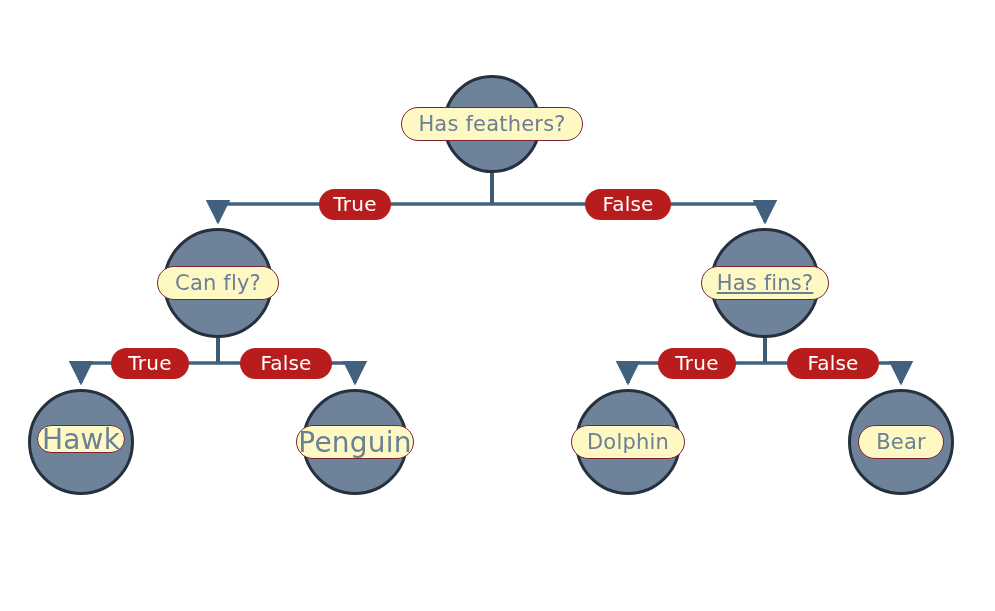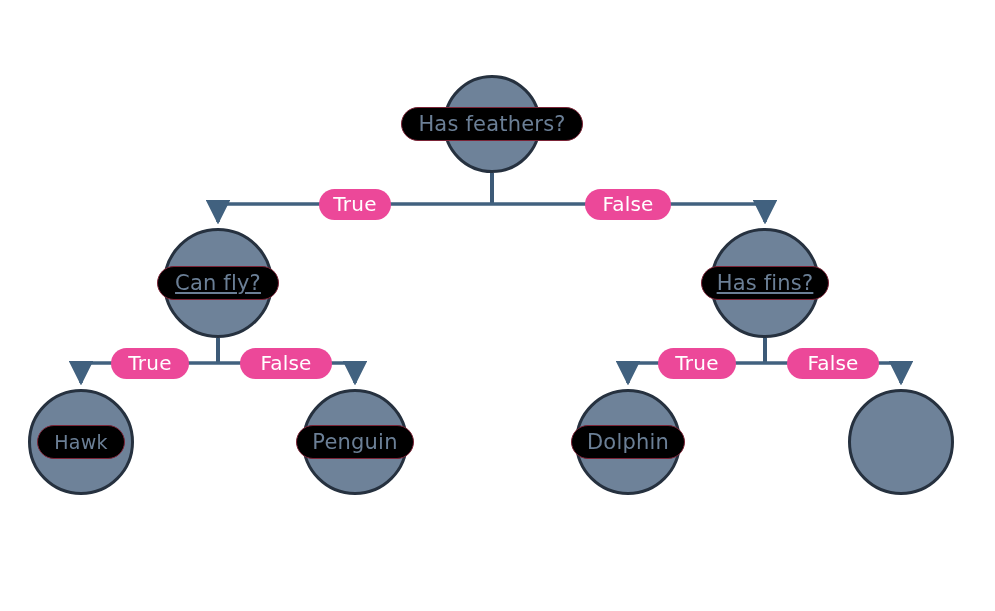--- a/index.html
+++ b/index.html
@@ -29,34 +29,34 @@
   .node {
     position: absolute;
     border-radius: 50%;
     box-sizing: border-box;
     background: #6e8299;
     border: 3px solid #26313f;
   }
   .node-label {
     position: absolute;
     box-sizing: border-box;
-    background: #000000;
+    background: #fef9c3;
     border: 1.6px solid #7b2437;
     border-radius: 999px;
     color: #6b7f96;
     display: flex;
     align-items: center;
     justify-content: center;
     white-space: nowrap;
     letter-spacing: 0.2px;
   }
   .edge-label {
     position: absolute;
     box-sizing: border-box;
-    background: #ec4899;
+    background: #b91c1c;
     border-radius: 999px;
     color: #ffffff;
     display: flex;
     align-items: center;
     justify-content: center;
     white-space: nowrap;
     letter-spacing: 0.2px;
   }
 </style>
 </head>
@@ -99,19 +99,20 @@
   <div class="node" style="left:848px; top:389px; width:106px; height:106px;"></div>
 
   <div class="edge-label" style="left:319px; top:188.5px; width:72px; height:31px; font-size:20px;">True</div>
   <div class="edge-label" style="left:585px; top:188.5px; width:86px; height:31px; font-size:20px;">False</div>
   <div class="edge-label" style="left:111px; top:347.5px; width:78px; height:31px; font-size:20px;">True</div>
   <div class="edge-label" style="left:240px; top:347.5px; width:92px; height:31px; font-size:20px;">False</div>
   <div class="edge-label" style="left:658px; top:347.5px; width:78px; height:31px; font-size:20px;">True</div>
   <div class="edge-label" style="left:787px; top:347.5px; width:92px; height:31px; font-size:20px;">False</div>
 
   <div class="node-label" style="left:401px; top:107px; width:182px; height:34px; font-size:21px;">Has feathers?</div>
-  <div class="node-label" style="left:157px; top:266px; width:122px; height:34px; font-size:21px;text-decoration:underline;">Can fly?</div>
+  <div class="node-label" style="left:157px; top:266px; width:122px; height:34px; font-size:21px;">Can fly?</div>
   <div class="node-label" style="left:701px; top:266px; width:128px; height:34px; font-size:21px;text-decoration:underline;">Has fins?</div>
-  <div class="node-label" style="left:37px; top:425px; width:88px; height:34px; font-size:19px;">Hawk</div>
-  <div class="node-label" style="left:296px; top:425px; width:118px; height:34px; font-size:21px;">Penguin</div>
+  <div class="node-label" style="left:37px; top:425px; width:88px; height:28px; font-size:28px;">Hawk</div>
+  <div class="node-label" style="left:296px; top:425px; width:118px; height:34px; font-size:28px;">Penguin</div>
   <div class="node-label" style="left:571px; top:425px; width:114px; height:34px; font-size:21px;text-align:right;">Dolphin</div>
+  <div class="node-label" style="left:858px; top:425px; width:86px; height:34px; font-size:21px;">Bear</div>
 
 </div>
 
 </body></html>

